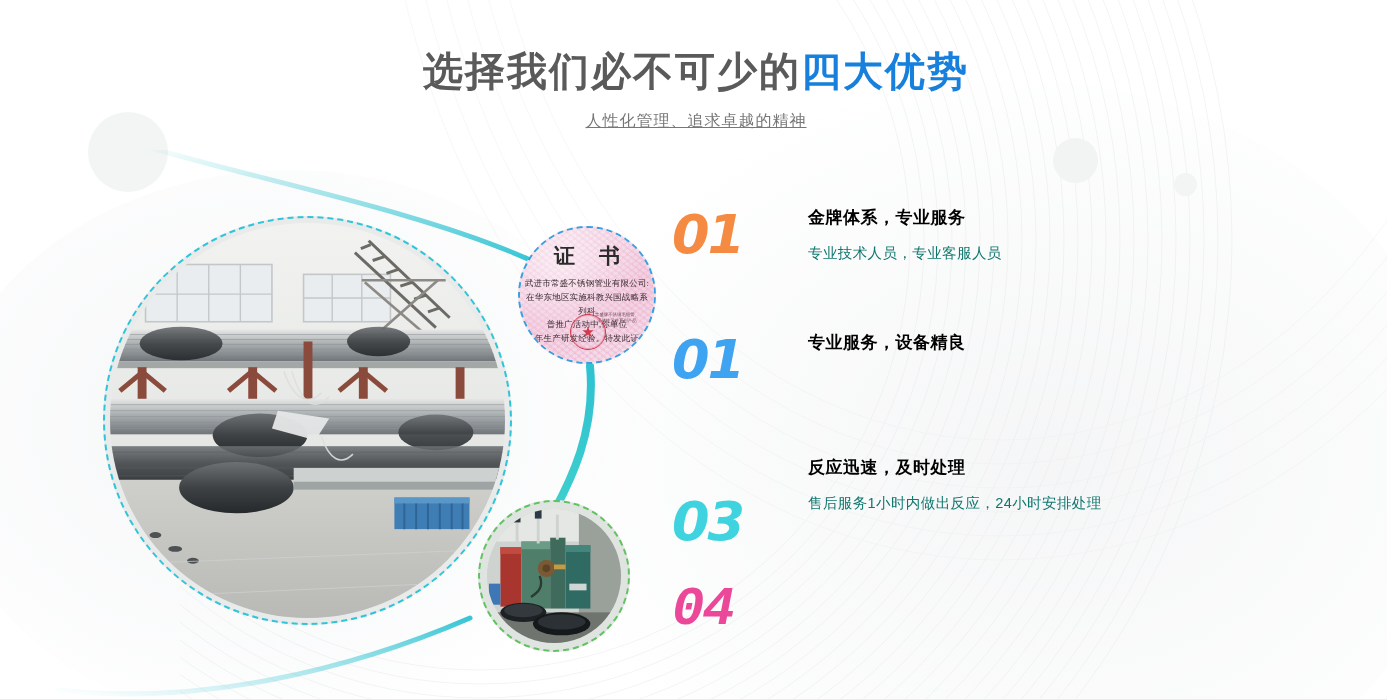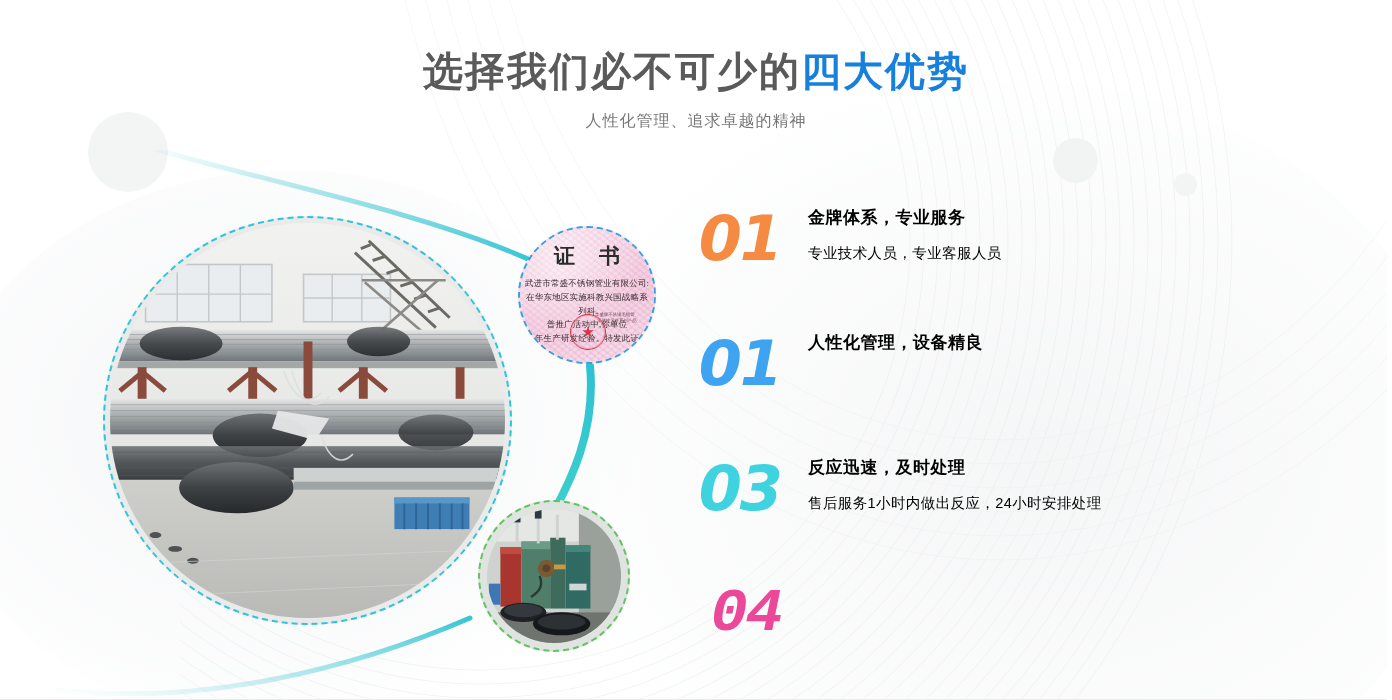--- a/index.html
+++ b/index.html
@@ -20,21 +20,21 @@
   .sc2{left:1053px;top:138px;width:45px;height:45px;background:#f2f3f3;}
   .sc3{left:1174px;top:173px;width:23px;height:23px;background:#f3f4f4;}
   .wash{position:absolute;border-radius:50%;}
   .wash1{left:-60px;top:170px;width:700px;height:560px;background:radial-gradient(ellipse at 45% 45%,rgba(244,245,246,.9) 0%,rgba(248,249,250,.55) 55%,rgba(255,255,255,0) 72%);}
   .wash2{left:560px;top:80px;width:900px;height:760px;background:radial-gradient(ellipse at 55% 50%,rgba(243,244,245,.85) 0%,rgba(249,250,250,.5) 58%,rgba(255,255,255,0) 75%);}
 
   
   .head{position:absolute;left:0;top:0;width:1392px;text-align:center;}
   .title{margin:0;padding-top:48px;font-size:40px;font-weight:bold;letter-spacing:2px;line-height:1.15;color:#5a5a5a;}
   .title .hl{color:#1680dc;}
-  .subtitle{margin:0;padding-top:17px;font-size:16px;color:#777777;letter-spacing:1px;}
+  .subtitle{margin:0;padding-top:17px;font-size:16px;color:#777777;letter-spacing:1px;text-decoration:underline;}
 
   
   .visual{position:absolute;left:0;top:150px;width:700px;height:550px;}
   .swoosh{position:absolute;left:0;top:0;width:700px;height:550px;}
 
   .photo-main{
     position:absolute;left:103px;top:66px;width:409px;height:409px;border-radius:50%;
     border:2px dashed #2fc4d8;padding:0;box-sizing:border-box;overflow:hidden;
     background:#e9eaea;
   }
@@ -65,26 +65,26 @@
 
   .photo-mach{
     position:absolute;left:478px;top:350px;width:152px;height:152px;border-radius:50%;
     border:2px dashed #62c262;box-sizing:border-box;overflow:hidden;background:#dfe4e0;
   }
   .mach-inner{position:absolute;inset:7px;border-radius:50%;overflow:hidden;}
 
   
   .list{position:absolute;left:660px;top:206px;width:720px;}
   .item{position:relative;height:125px;}
-  .num{position:absolute;left:1px;top:2px;width:120px;text-align:right;
+  .num{position:absolute;left:12px;top:2px;width:120px;text-align:left;
     font-family:"DejaVu Sans","Liberation Sans",sans-serif;
-    font-size:62px;font-weight:bold;font-style:italic;letter-spacing:-2px;line-height:1;}
+    font-size:54px;font-weight:bold;font-style:italic;letter-spacing:-2px;line-height:1;}
   .txt{position:absolute;left:148px;top:0;width:560px;}
   .itm-title{margin:0;font-size:17px;font-weight:bold;color:#000000;letter-spacing:.5px;line-height:1.4;}
-  .itm-desc{margin:0;padding-top:13px;font-size:14.5px;color:#000000;letter-spacing:.4px;line-height:1.4;}
+  .itm-desc{margin:0;padding-top:13px;font-size:14.5px;color:#0f766e;letter-spacing:.4px;line-height:1.4;}
 
   .footline{position:absolute;left:0;bottom:0;width:1392px;height:1px;background:#ebebeb;}
 </style>
 </head>
 <body>
 
 <div class="stage">
 
   <div class="bg-layer">
     <div class="wash wash1"></div>
@@ -372,26 +372,26 @@
       <div class="num" style="color: rgb(245, 138, 66);">01</div>
       <div class="txt">
         <p class="itm-title">金牌体系，专业服务</p>
         <p class="itm-desc">专业技术人员，专业客服人员</p>
       </div>
     </div>
 
     <div class="item">
       <div class="num" style="color: rgb(62, 163, 240);">01</div>
       <div class="txt">
-        <p class="itm-title">人性化管理，设备精良</p>
+        <p class="itm-title">专业服务，设备精良</p>
       </div>
     </div>
 
     <div class="item">
-      <div class="num" style="color: rgb(62, 211, 222);">03</div>
+      <div class="num" style="color: rgb(62, 211, 222); margin-top: 37px;">03</div>
       <div class="txt">
         <p class="itm-title">反应迅速，及时处理</p>
         <p class="itm-desc">售后服务1小时内做出反应，24小时安排处理</p>
       </div>
     </div>
 
     <div class="item">
       <div class="num" style="color: #ec4899; font-family: Liberation Mono, monospace;">04</div>
     </div>
   </div>

